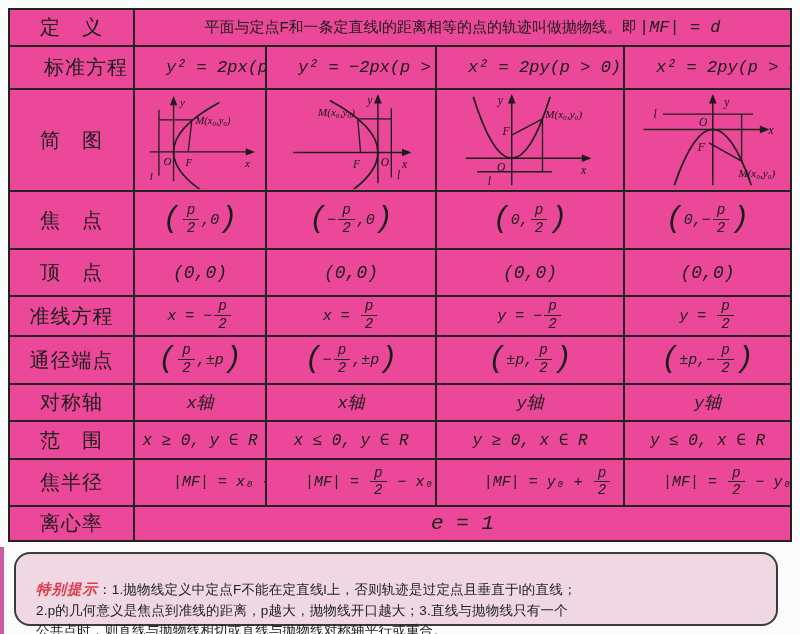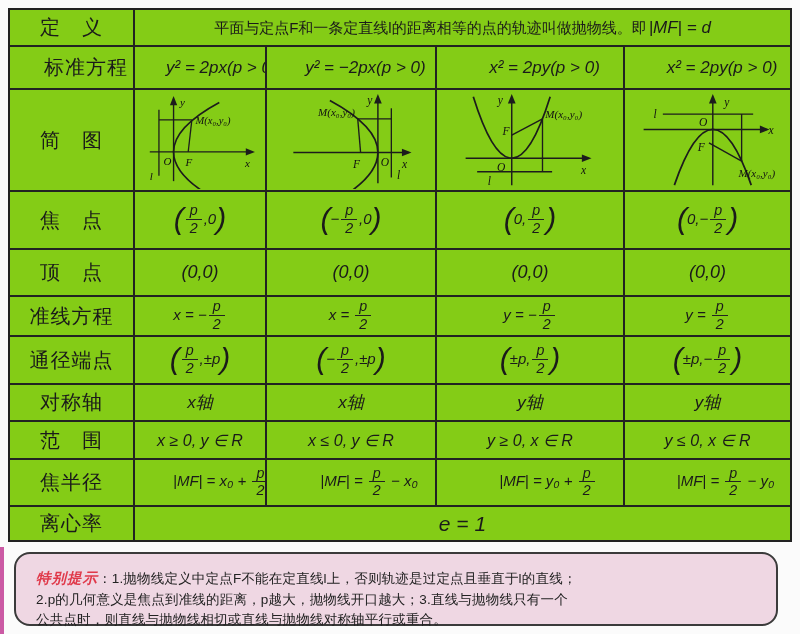--- a/index.html
+++ b/index.html
@@ -1,41 +1,41 @@
 <!DOCTYPE html>
 <html><head>
 <meta charset="utf-8">
 <style>
   html,body{margin:0;padding:0;}
   .page{position:relative;width:800px;height:634px;background:#fbfbfb;overflow:hidden;
         font-family:"Liberation Sans",sans-serif;color:#1a1a1a;}
 
   
-  table.ptable{border-collapse:collapse;table-layout:fixed;position:absolute;left:8px;top:8px;width:782px;background:#84cc16;}
+  table.ptable{border-collapse:collapse;table-layout:fixed;position:absolute;left:8px;top:8px;width:782px;background:#ec4899;}
   table.ptable td{border:2px solid #222;text-align:center;vertical-align:middle;padding:0 2px;overflow:hidden;}
   td.lbl{font-family:"Liberation Serif",serif;font-size:20px;letter-spacing:1px;}
 
   tr.r-def  td{height:35px;}
   tr.r-eq   td{height:41px;padding-left:31px;}
   tr.r-fig  td{height:100px;}
   tr.r-focus td{height:56px;}
   tr.r-vertex td{height:45px;}
   tr.r-dir  td{height:38px;border-radius:20px;}
   tr.r-latus td{height:46px;}
   tr.r-axis td{height:35px;}
   tr.r-range td{height:36px;}
   tr.r-rad  td{height:45px;}
   tr.r-ecc  td{height:33px;}
 
   .def-cell{text-align:center;}
   .def-text{font-size:15px;}
   .def-math{font-size:17px;margin-left:2px;}
 
   
-  .math{font-family:Liberation Sans, sans-serif;font-style:italic;white-space:nowrap;text-align:center;}
+  .math{font-family:Liberation Mono, monospace;font-style:italic;white-space:nowrap;text-align:center;}
   .frac{display:inline-flex;flex-direction:column;align-items:center;vertical-align:middle;
         line-height:1.15;margin:0 2px;font-size:0.95em;position:relative;top:-1px;}
   .fnum{border-bottom:1.4px solid #222;padding:0 4px 0;}
   .fden{padding-top:0;}
   .has-frac .paren{font-size:2.0em;font-weight:100;line-height:0;vertical-align:middle;display:inline-block;position:relative;top:-1px;}
 
   .r-eq .math{font-size:17px;}
   .r-focus .math{font-size:15px;}
   .r-vertex .math{font-size:18px;}
   .r-dir .math{font-size:15px;}
@@ -51,21 +51,21 @@
   .fig .ax{stroke:#1c1c1c;stroke-width:1.5;fill:none;}
   .fig .thin{stroke:#1c1c1c;stroke-width:1.4;fill:none;}
   .fig .curve{stroke:#1c1c1c;stroke-width:1.8;fill:none;}
   .fig .ah{fill:#1c1c1c;stroke:none;}
   .fig text{font-family:"Liberation Serif","DejaVu Serif",serif;font-style:italic;font-size:12px;fill:#111;}
   .fig text.mlab{font-size:11.5px;}
 
   
   .accent-strip{position:absolute;left:0;top:547px;width:4px;height:87px;background:#cb5aa4;}
   .note-box{position:absolute;left:14px;top:552px;width:764px;height:74px;box-sizing:border-box;
-            background:#efd7e3;border:2px solid #3b3b3b;border-radius:16px;padding:13px 16px 6px 20px;}
+            background:#efd7e3;border:2px solid #3b3b3b;border-radius:16px;padding:24px 16px 6px 20px;}
   .note-line{font-size:13.5px;line-height:1.52;color:#222;letter-spacing:0.2px;white-space:nowrap;}
   .note-title{color:#e0394a;font-weight:bold;font-style:italic;font-size:14.5px;letter-spacing:1px;}
 </style>
 </head>
 <body>
 
 <div class="page">
 
   <table class="ptable">
     <colgroup>

